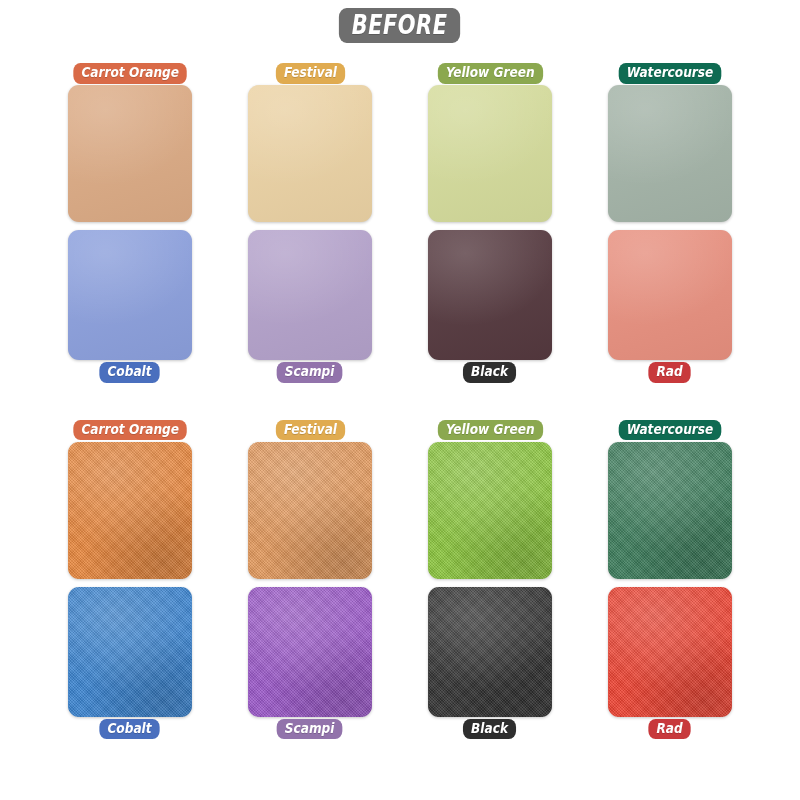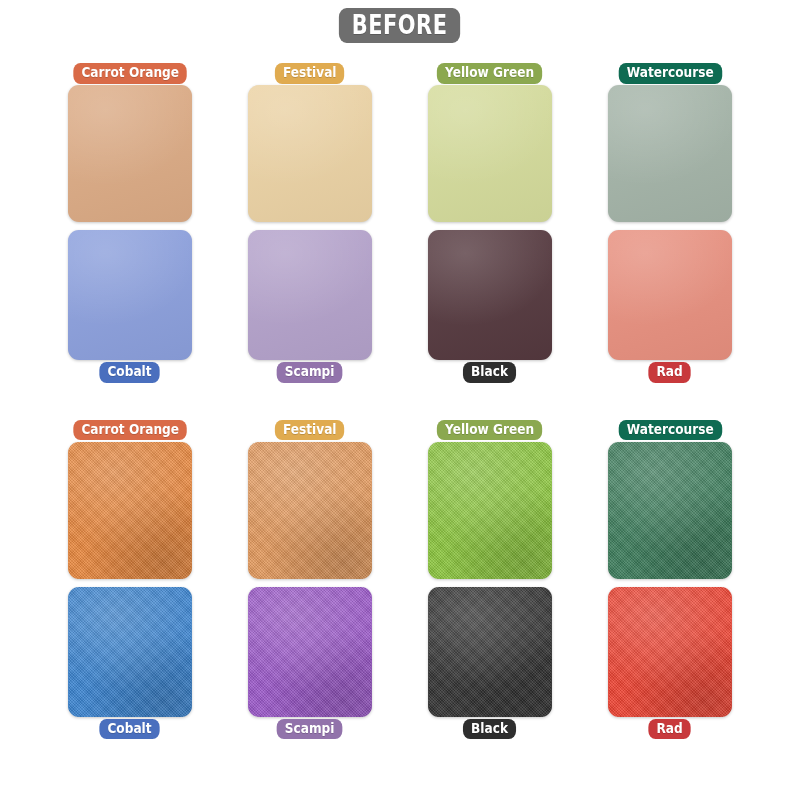--- a/index.html
+++ b/index.html
@@ -11,20 +11,21 @@
     background: #ffffff;
     font-family: "Liberation Sans", sans-serif;
     overflow: hidden;
   }
 
   .board {
     position: relative;
     width: 768px;
     height: 800px;
     background: #ffffff;
+    font-style: italic;
   }
 
   
   .section-header {
     display: flex;
     justify-content: center;
     align-items: center;
   }
   .header-pill {
     display: inline-block;

